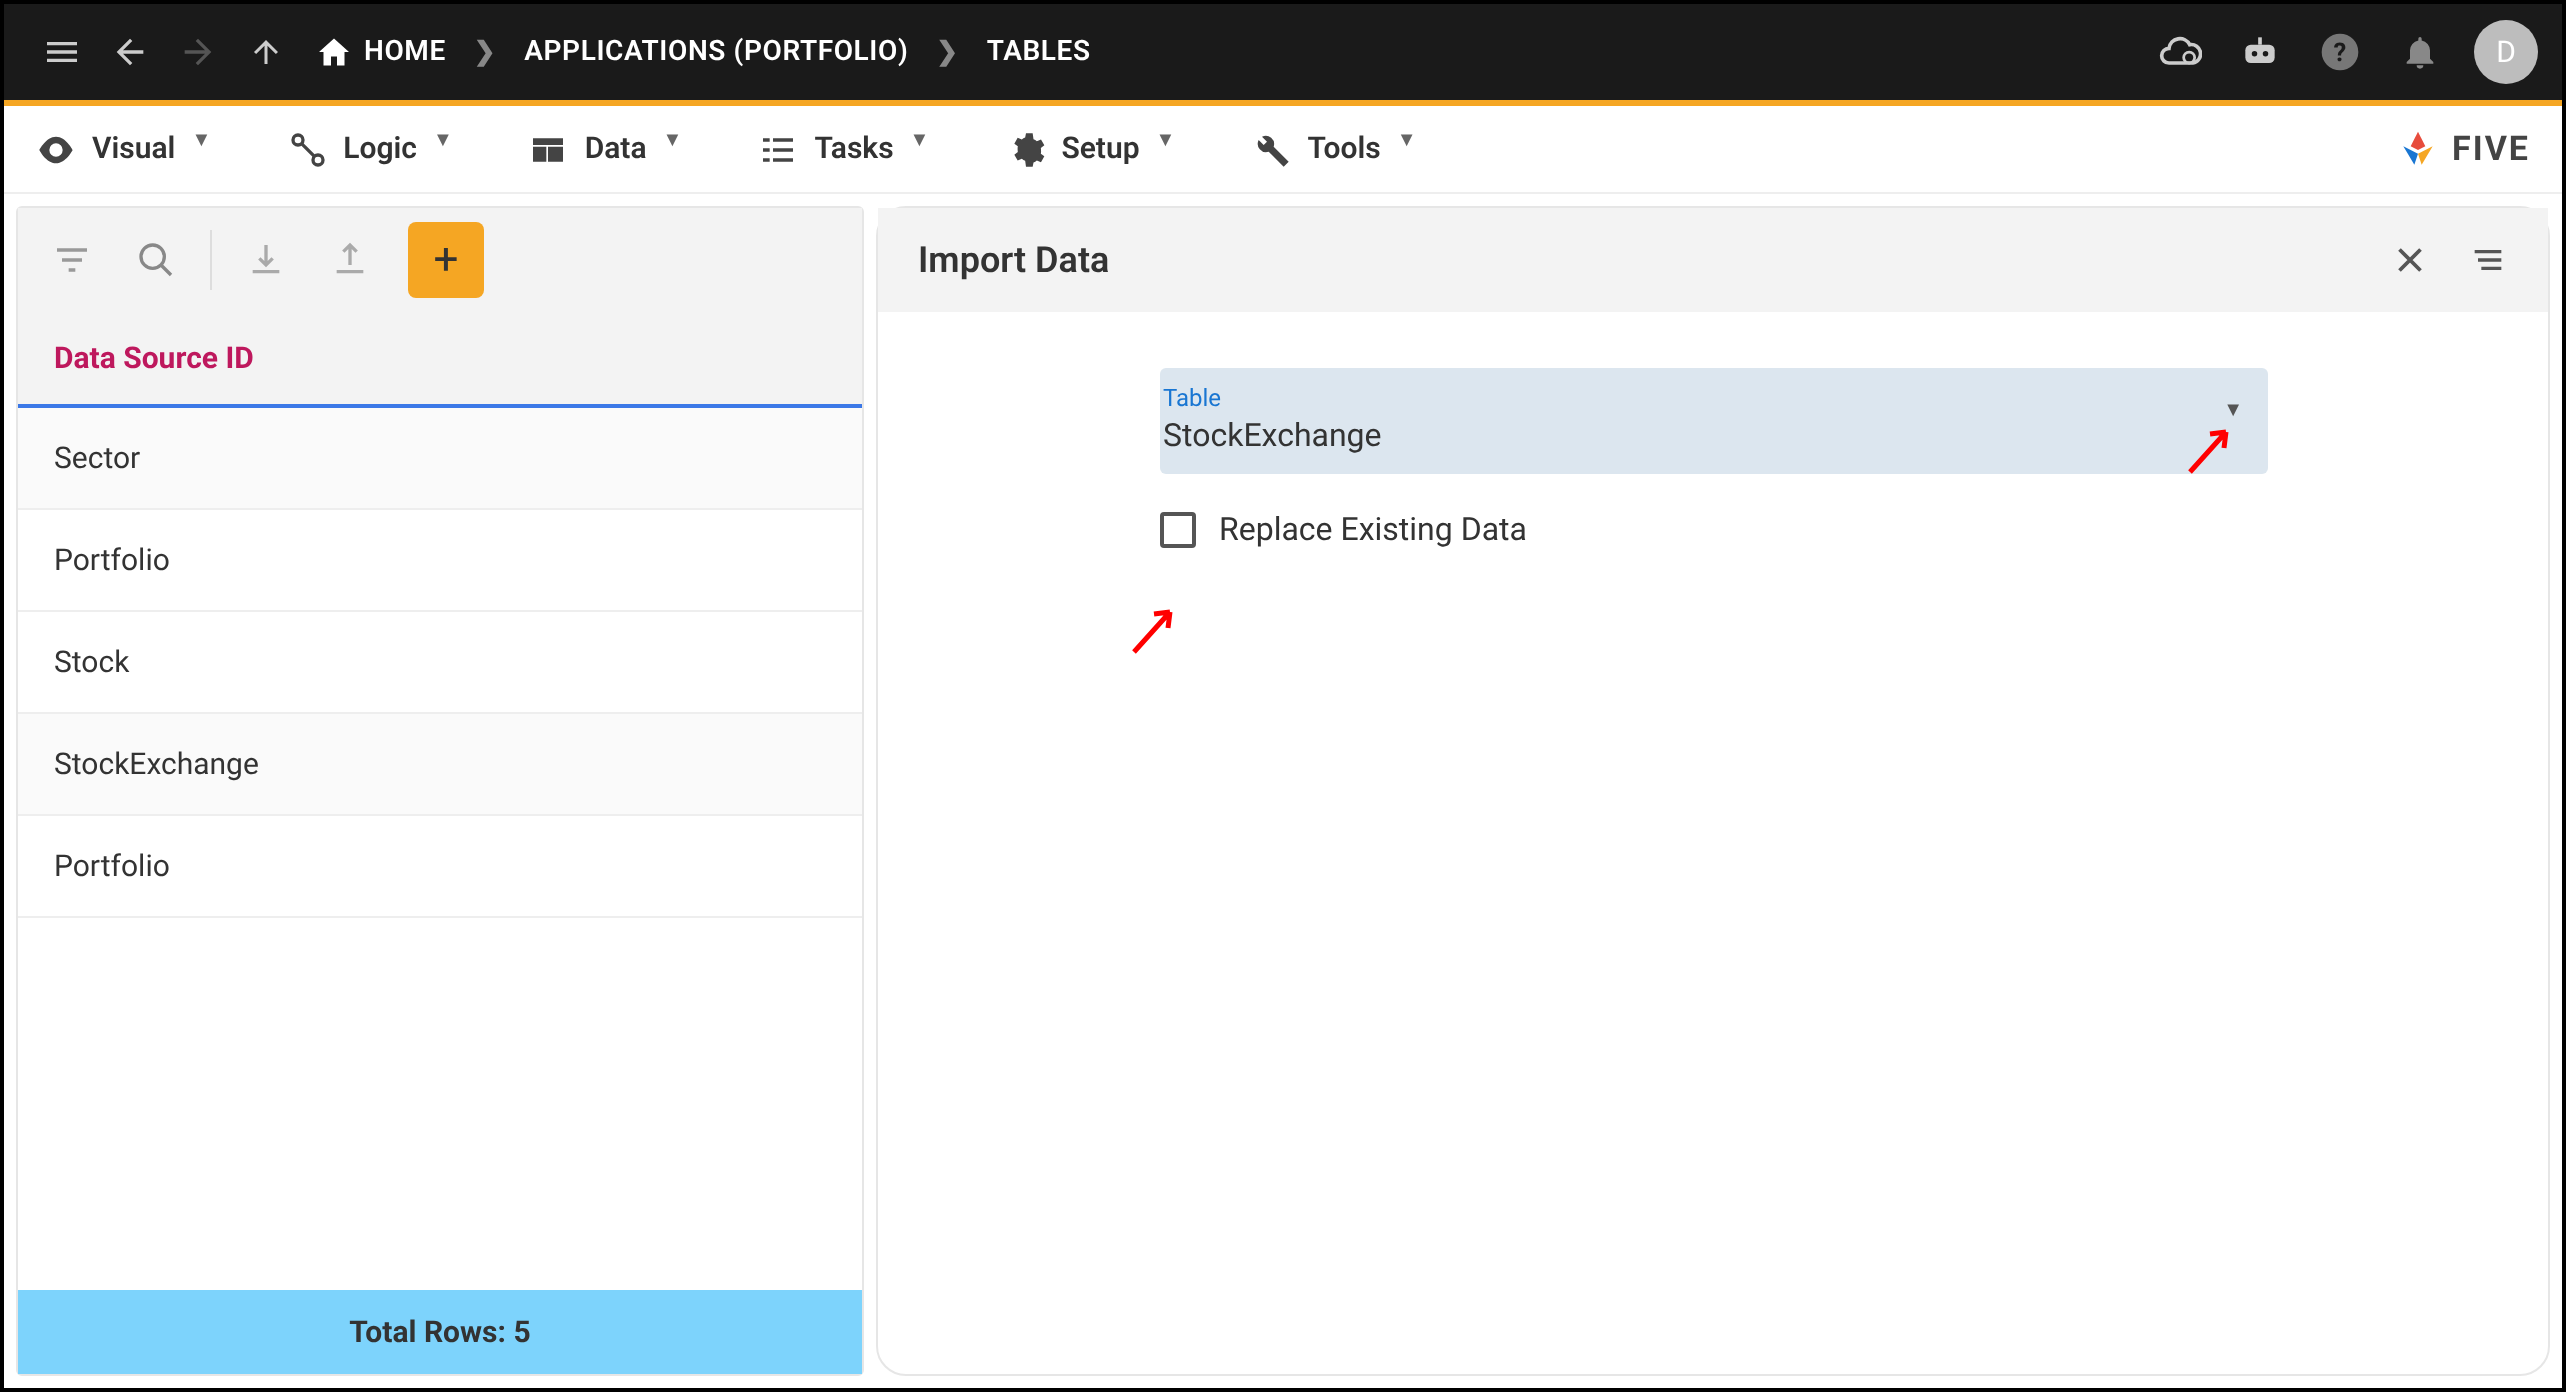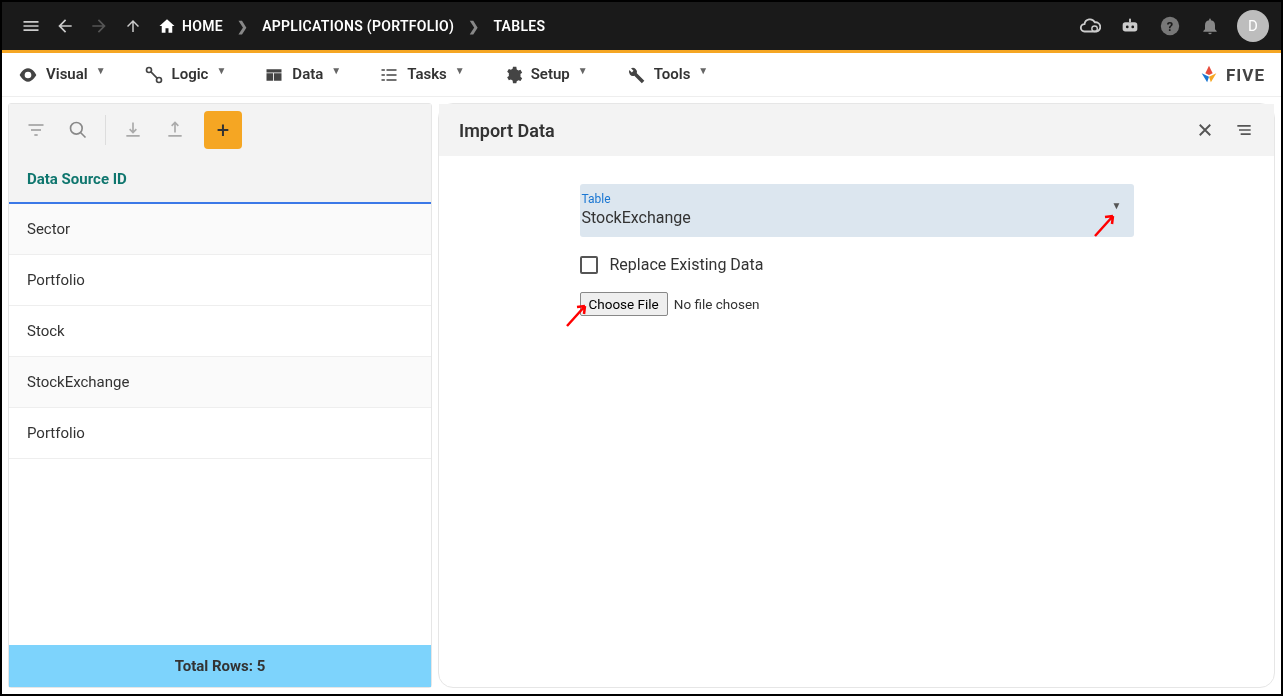--- a/index.html
+++ b/index.html
@@ -18,21 +18,21 @@
 .menu-item{display:flex;gap:8px;font-size:15px;font-weight:600;color:#333;cursor:pointer}
 .menu-item .tri{font-size:10px;color:#666}
 .logo{margin-left:auto;display:flex;align-items:center;gap:6px;font-size:17px;font-weight:700;letter-spacing:1px;color:#444}
 .content{display:flex;padding:6px;gap:6px;height:calc(100% - 95px)}
 .left{width:424px;display:flex;flex-direction:column;border:1px solid #e6e6e6;border-radius:3px}
 .left-header{background:#f3f3f3;height:52px;display:flex;align-items:center;padding:0 10px;gap:8px}
 .left-header .filter-ic,.left-header .act{width:34px;height:34px;display:flex;align-items:center;justify-content:center;color:#888}
 .left-header input{flex:1;border:none;background:transparent;font-size:15px;outline:none;color:#555}
 .left-header .divider{width:1px;height:30px;background:#ddd;margin:0 2px}
 .left-header .add{background:#f5a623;width:38px;height:38px;border-radius:4px;display:flex;align-items:center;justify-content:center;color:#333;font-size:22px;cursor:pointer;margin-left:4px}
-.col-header{background:#f3f3f3;padding:14px 18px;font-weight:700;font-size:15px;color:#0f766e;border-bottom:2px solid #3b78e7}
+.col-header{background:#f3f3f3;padding:14px 18px;font-weight:700;font-size:15px;color:#be185d;border-bottom:2px solid #3b78e7}
 .list{flex:1;overflow:auto}
 .row{padding:16px 18px;font-size:15px;color:#333;border-bottom:1px solid #eee;cursor:pointer}
 .row.alt{background:#fafafa}
 .footer{background:#7dd3fc;padding:12px 18px;text-align:center;font-weight:700;font-size:15px;color:#333}
 .right{flex:1;border:1px solid #e6e6e6;border-radius:15px;display:flex;flex-direction:column}
 .right-header{background:#f3f3f3;height:52px;display:flex;align-items:center;padding:0 20px}
 .right-header .title{font-size:18px;font-weight:600;color:#333}
 .right-header .ract{margin-left:auto;display:flex;gap:20px;color:#555}
 .right-header .ract span{cursor:pointer;display:flex;align-items:center}
 .form{padding:28px 0 0 0;display:flex;flex-direction:column;align-items:center}
@@ -227,24 +227,20 @@
     <div class="form">
       <div class="select-wrap">
         <div class="lbl">Table</div>
         <div class="val">StockExchange</div>
         <div class="caret">▼</div>
       </div>
       <div class="chk-row">
         <div class="chk"></div>
         <div class="lbl">Replace Existing Data</div>
       </div>
-      <div class="file-row">
-        <button class="file-btn">Choose File</button>
-        <span class="file-txt">No file chosen</span>
-      </div>
     </div>
   </div>
 </div>
 
 <svg style="position:absolute;left:1091px;top:210px;pointer-events:none" width="26" height="26">
     <path d="M2 24 L20 4 M20 4 L12 5 M20 4 L19 12" stroke="red" stroke-width="2.5" fill="none"></path>
   </svg>
 <svg style="position:absolute;left:563px;top:300px;pointer-events:none" width="26" height="26">
     <path d="M2 24 L20 4 M20 4 L12 5 M20 4 L19 12" stroke="red" stroke-width="2.5" fill="none"></path>
   </svg>

